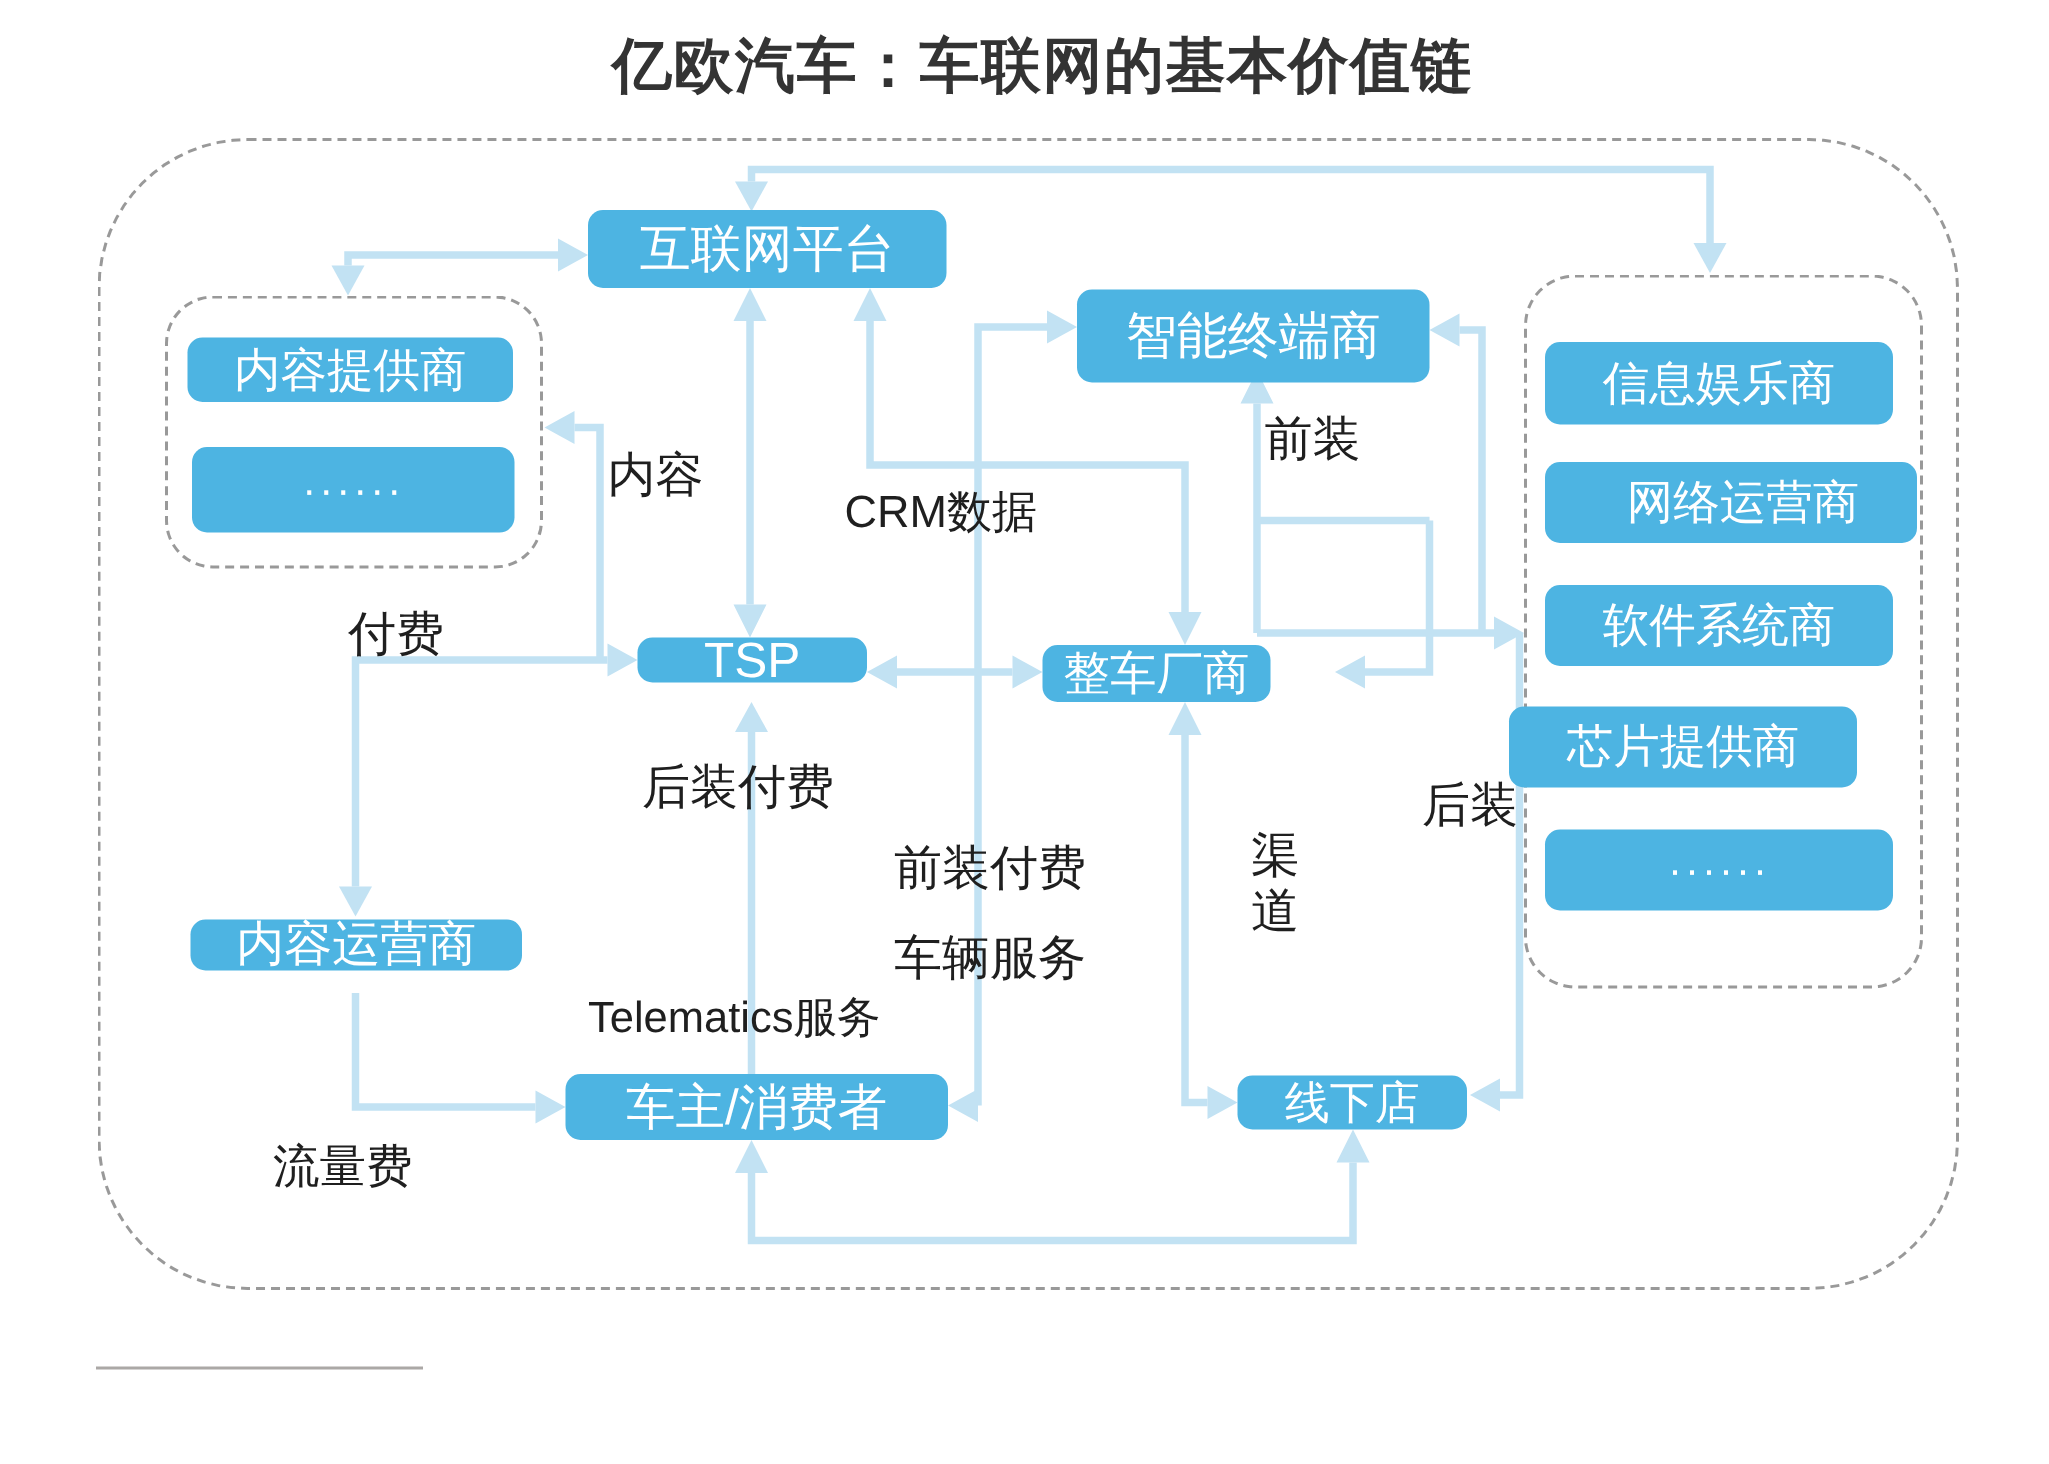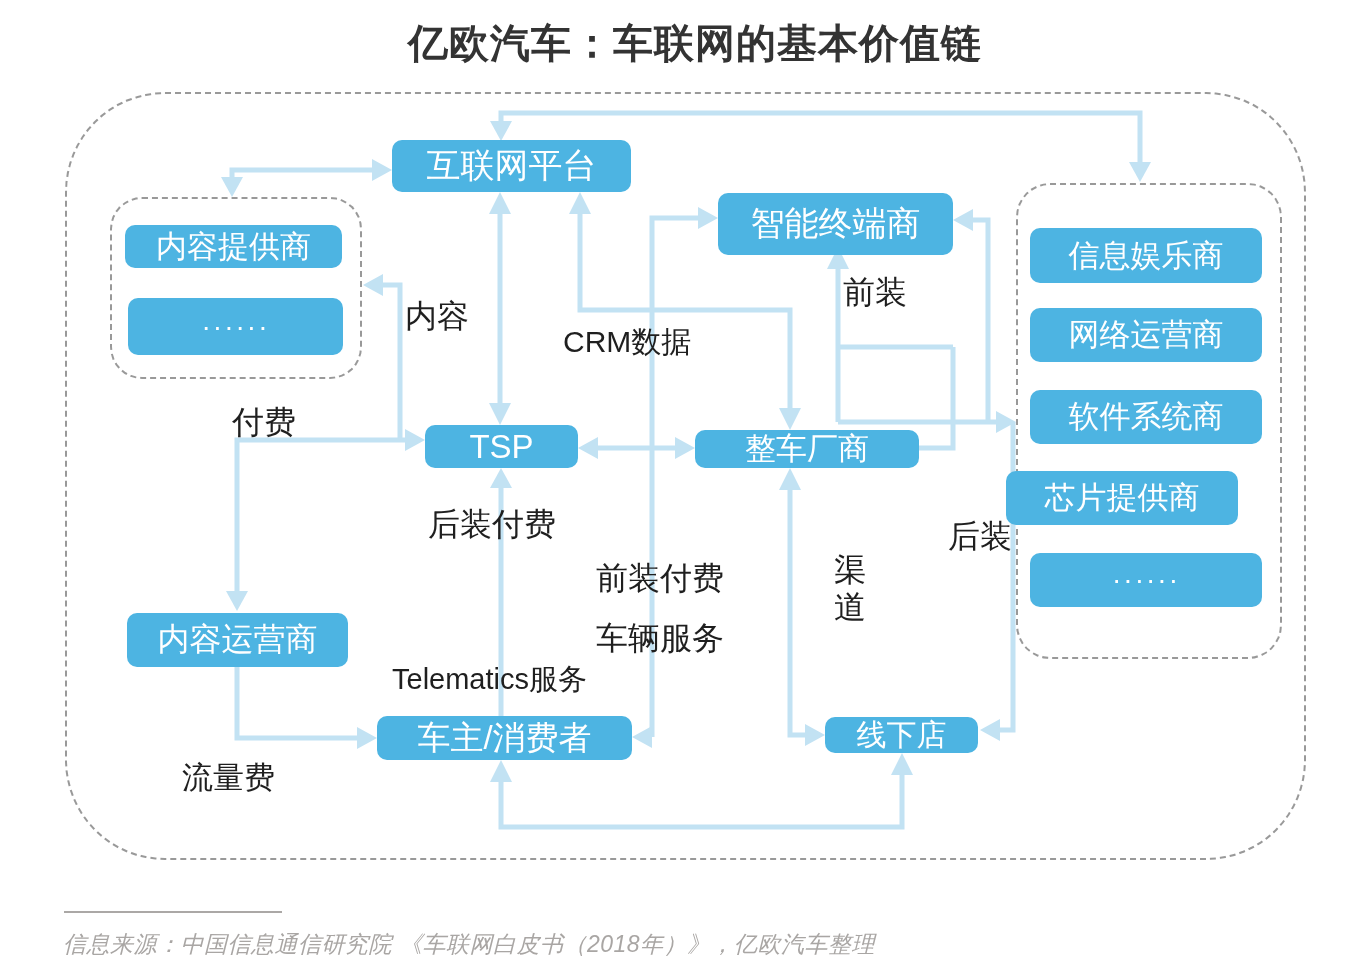--- a/index.html
+++ b/index.html
@@ -134,27 +134,26 @@
   <div class="lbl" style="left:596px;top:622px;font-size:32px;">车辆服务</div>
   <div class="lbl" style="left:392px;top:664px;font-size:29px;">Telematics服务</div>
   <div class="lbl vert" style="left:792px;top:552px;width:36px;font-size:32px;">渠道</div>
   <div class="lbl" style="left:948px;top:520px;font-size:32px;">后装</div>
   <div class="lbl" style="left:182px;top:762px;font-size:31px;">流量费</div>
 
   <div class="node" style="left:392px;top:140px;width:239px;height:52px;font-size:34px;">互联网平台</div>
   <div class="node" style="left:125px;top:225px;width:217px;height:43px;font-size:31px;">内容提供商</div>
   <div class="node" style="left:128px;top:298px;width:215px;height:57px;font-size:28px;letter-spacing:2px;">······</div>
   <div class="node" style="left:718px;top:193px;width:235px;height:62px;font-size:34px;">智能终端商</div>
-  <div class="node" style="left:425px;top:425px;width:153px;height:43px;font-size:33px;">TSP</div>
-  <div class="node" style="left:695px;top:430px;width:224px;height:38px;font-size:31px;">整车厂商</div>
-  <div class="node" style="left:127px;top:613px;width:221px;height:54px;font-size:32px;">内容运营商</div>
+  <div class="node" style="left:425px;top:425px;width:153px;height:30px;font-size:33px;">TSP</div>
+  <div class="node" style="left:695px;top:430px;width:152px;height:38px;font-size:31px;">整车厂商</div>
+  <div class="node" style="left:127px;top:613px;width:221px;height:34px;font-size:32px;">内容运营商</div>
   <div class="node" style="left:377px;top:716px;width:255px;height:44px;font-size:33px;">车主/消费者</div>
   <div class="node" style="left:825px;top:717px;width:153px;height:36px;font-size:30px;">线下店</div>
   <div class="node" style="left:1030px;top:228px;width:232px;height:55px;font-size:31px;">信息娱乐商</div>
-  <div class="node" style="left:1030px;top:308px;width:232px;height:54px;font-size:31px;">网络运营商</div>
+  <div class="node" style="left:1030px;top:308px;width:232px;height:54px;font-size:31px;padding-left:16px;">网络运营商</div>
   <div class="node" style="left:1030px;top:390px;width:232px;height:54px;font-size:31px;">软件系统商</div>
   <div class="node" style="left:1006px;top:471px;width:232px;height:54px;font-size:31px;">芯片提供商</div>
   <div class="node" style="left:1030px;top:553px;width:232px;height:54px;font-size:28px;letter-spacing:2px;">······</div>
 
   <div class="source-divider"></div>
-  <div class="source">信息来源：中国信息通信研究院 《车联网白皮书（2018年）》，亿欧汽车整理</div>
 
 </div>
 
 </body></html>

